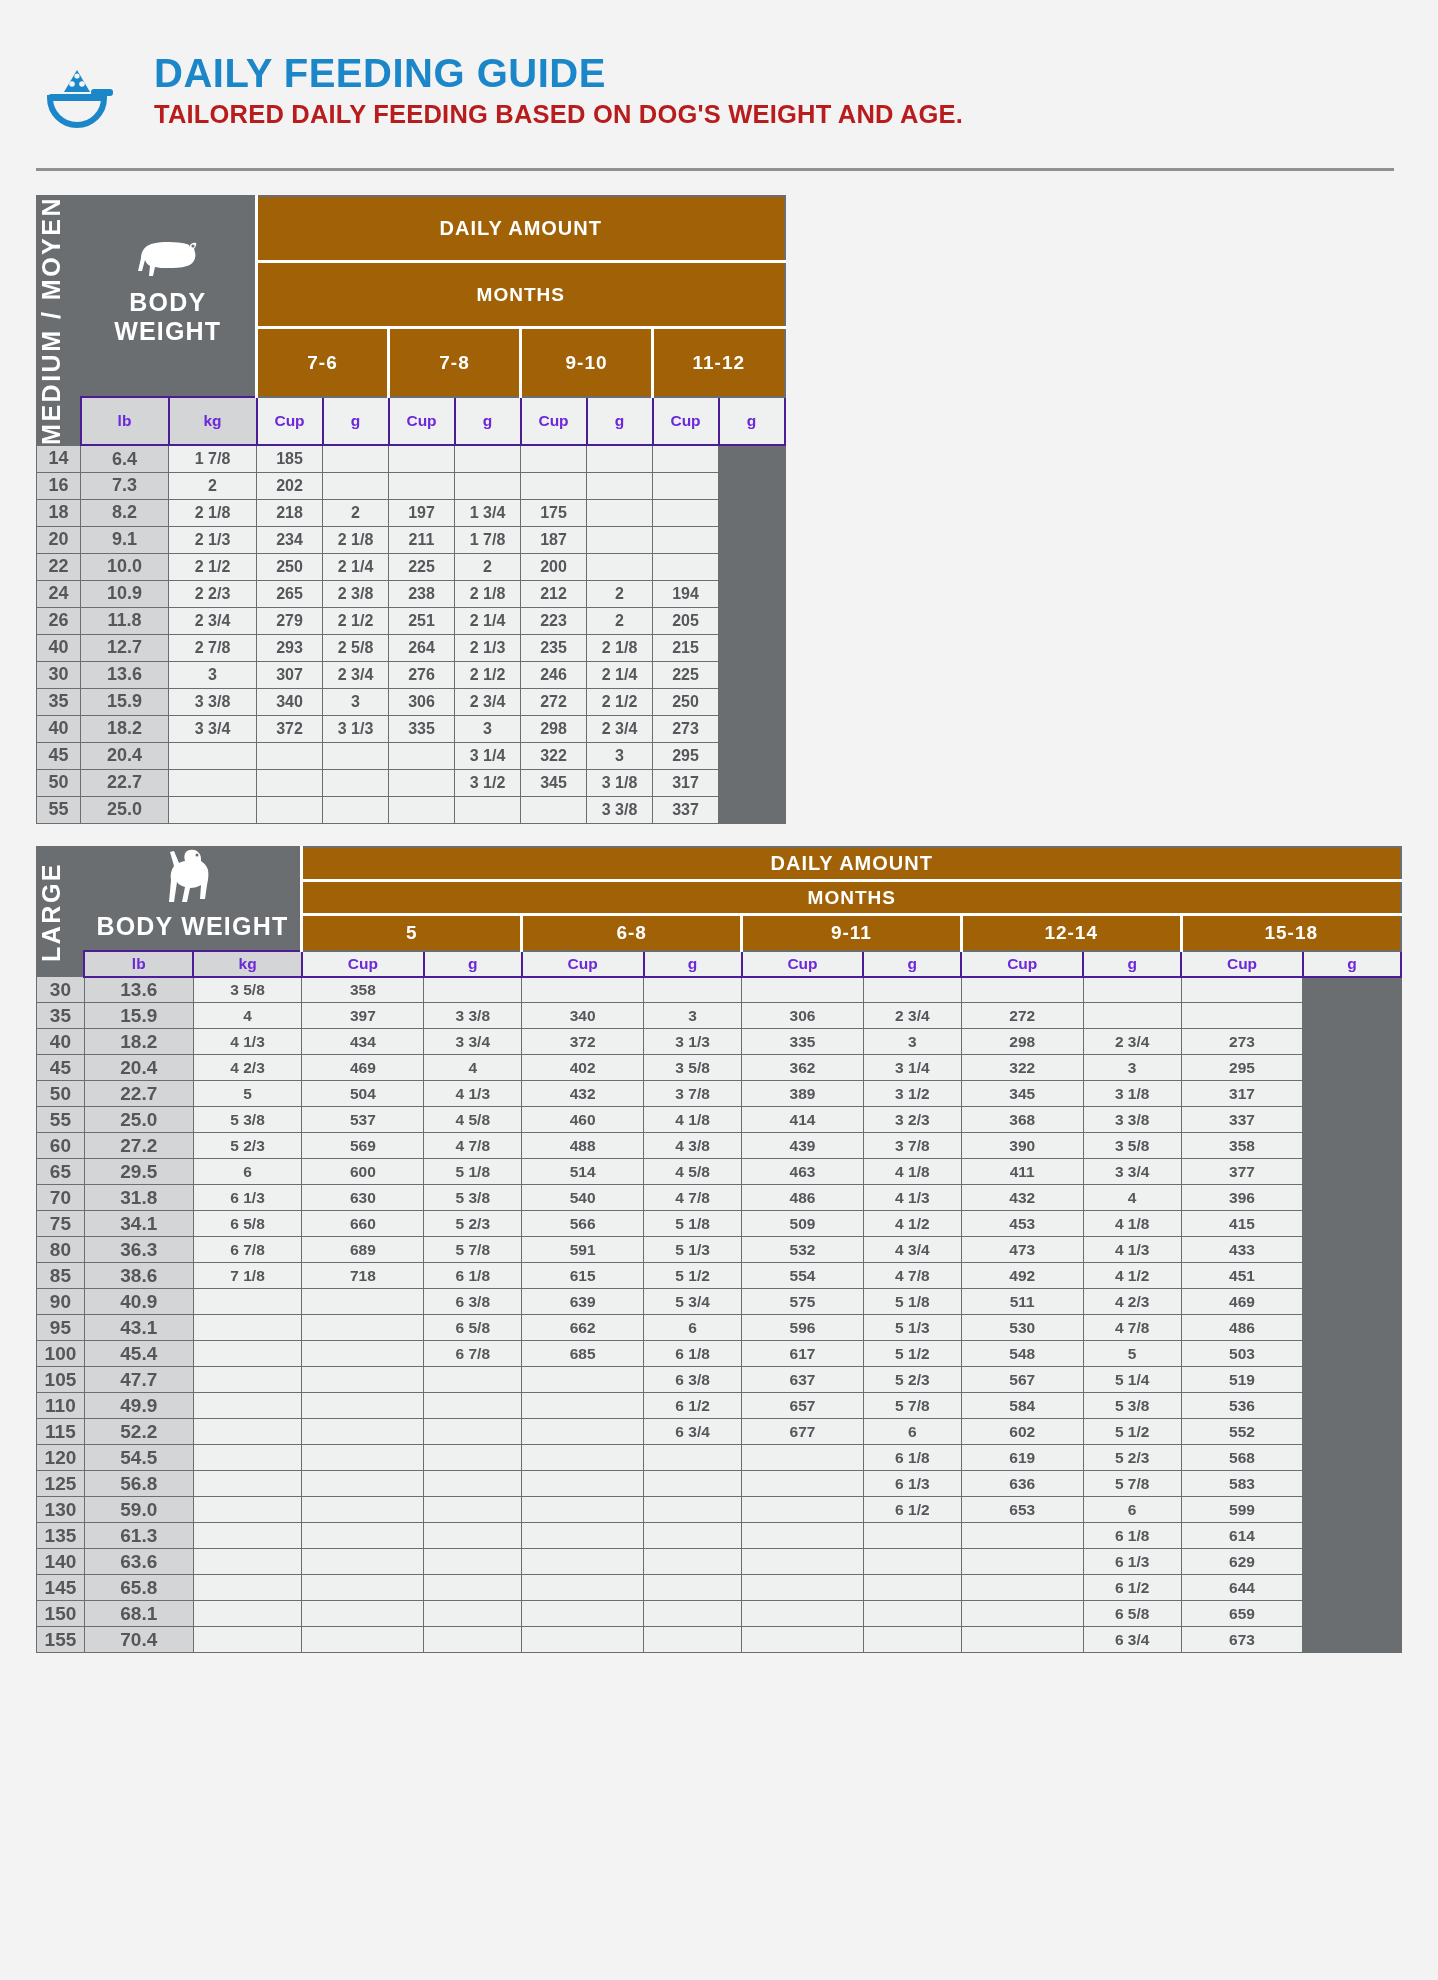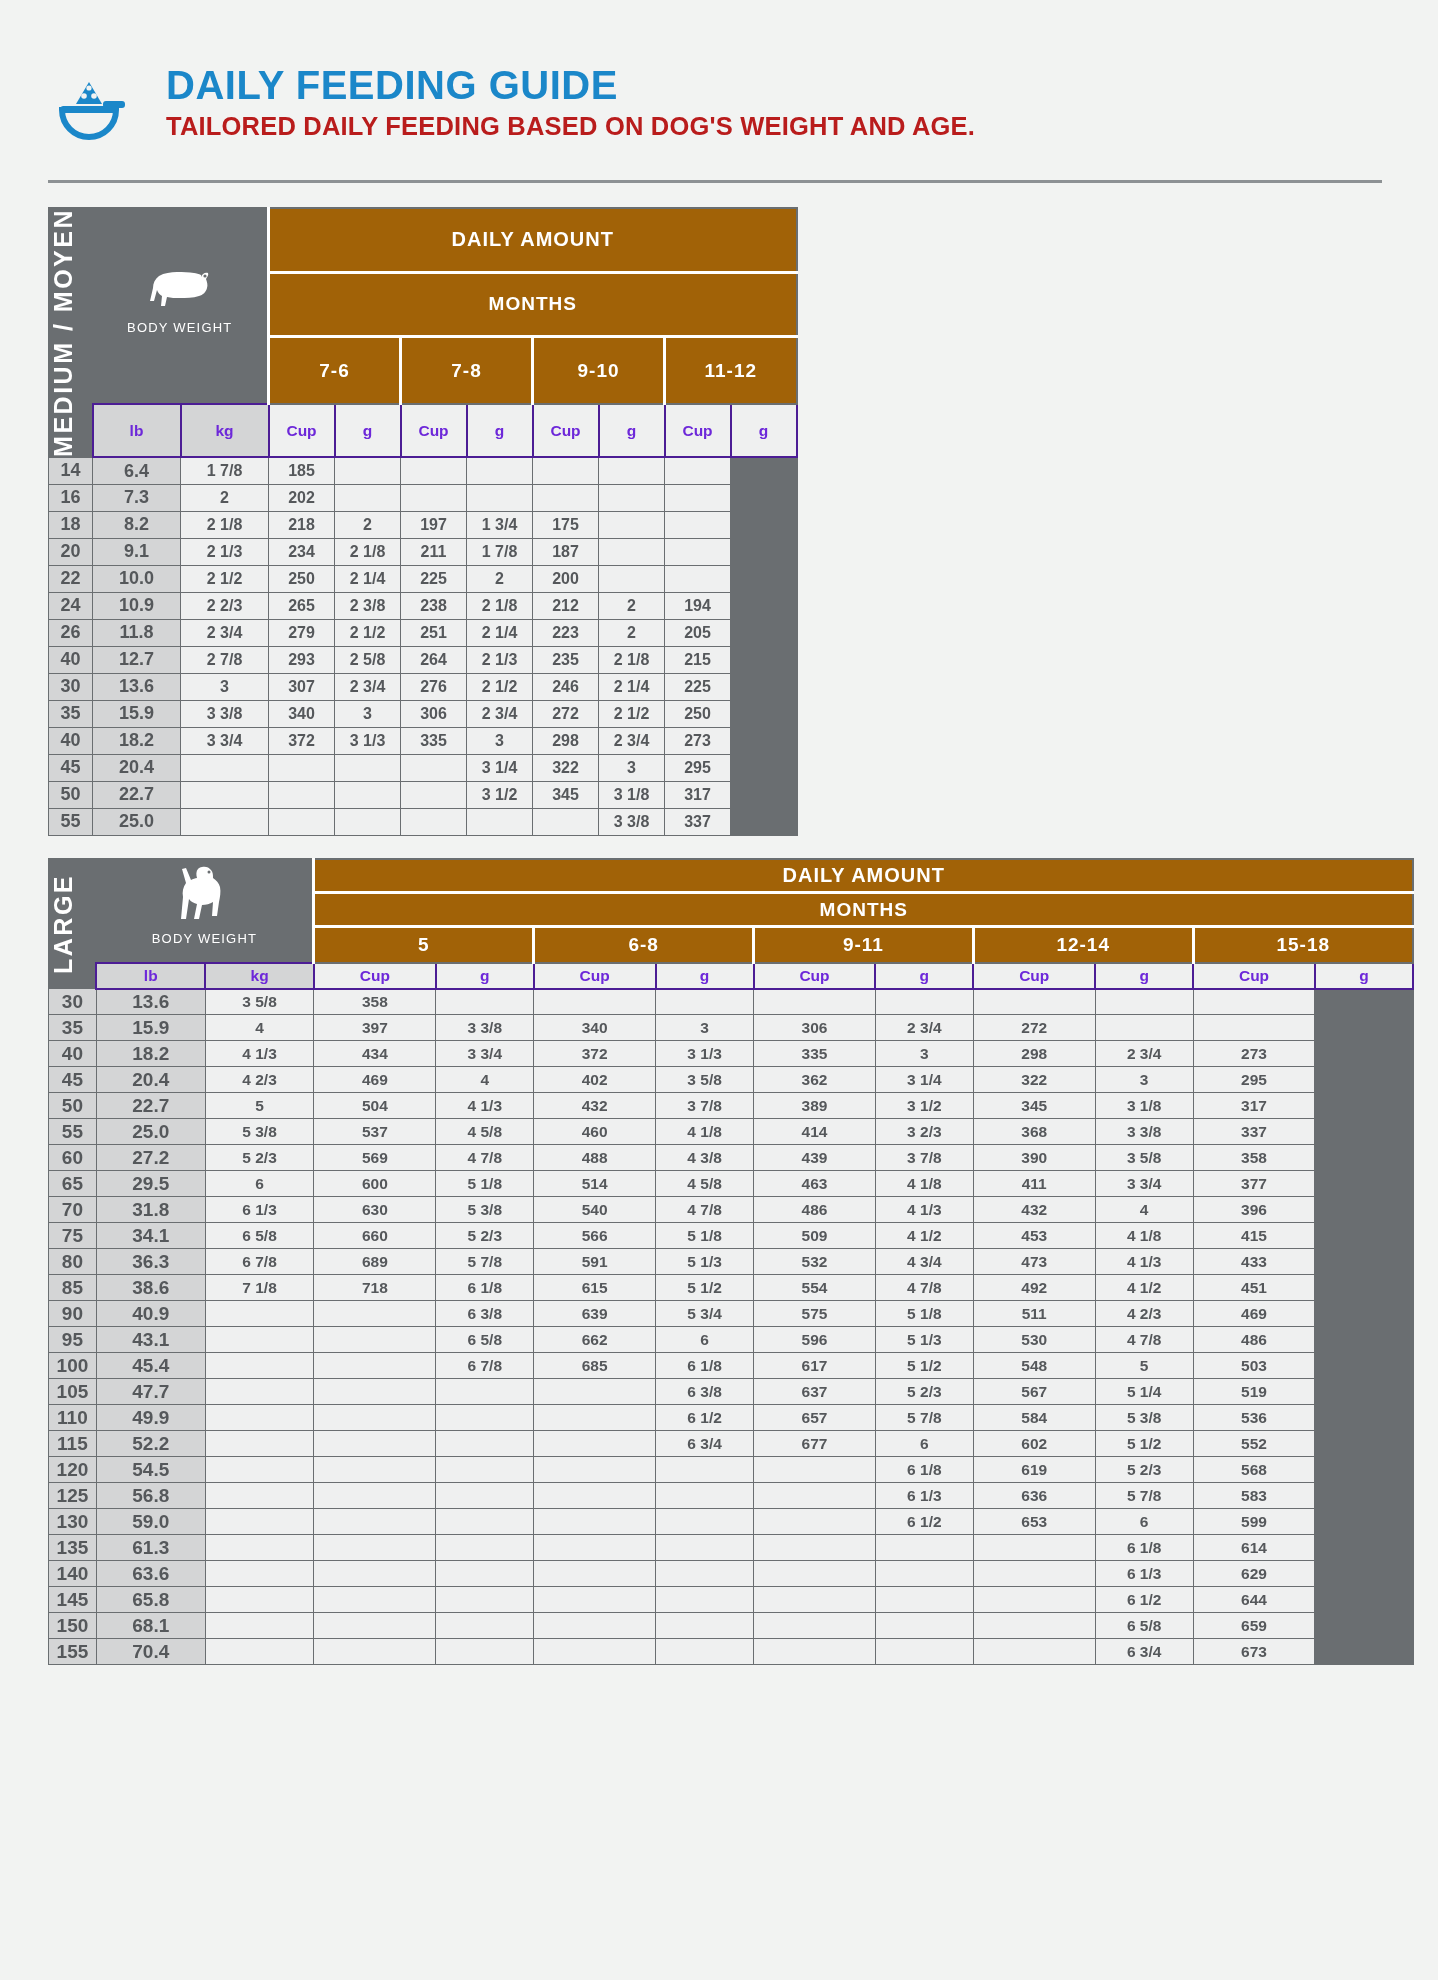--- a/index.html
+++ b/index.html
@@ -6,21 +6,21 @@
   html, body {
     margin: 0; padding: 0;
     background: #f2f3f2;
     font-family: "Liberation Sans", sans-serif;
   }
   .page {
     width: 1438px;
     min-height: 1980px;
     background: #f2f3f2;
     position: relative;
-    padding: 12px;
+    padding: 0;
   }
 
   
   .header {
     padding: 52px 0 0 44px;
     display: flex;
     align-items: flex-start;
   }
   .logo-wrap {
     width: 100px;
@@ -102,23 +102,23 @@
   .dk-months { font-size: 19px; letter-spacing: 1px; height: 34px; }
   .dk-range  { font-size: 19px; letter-spacing: 1px; height: 36px; }
 
   .bodyweight-cell {
     background: #6a6e71;
     color: #ffffff;
     vertical-align: bottom;
     padding-bottom: 8px !important;
   }
   .bw-label {
-    font-size: 13px;
+    font-size: 25px;
     letter-spacing: 1.2px;
-    font-weight: normal;
+    font-weight: bold;
   }
   .dogicon { display: block; margin: 0 auto 6px auto; }
 
   
   .unit {
     background: #d4d5d6;
     color: #6d28d9;
     font-size: 15.5px;
     height: 28px;
     border: 2px solid #4c1d95;

